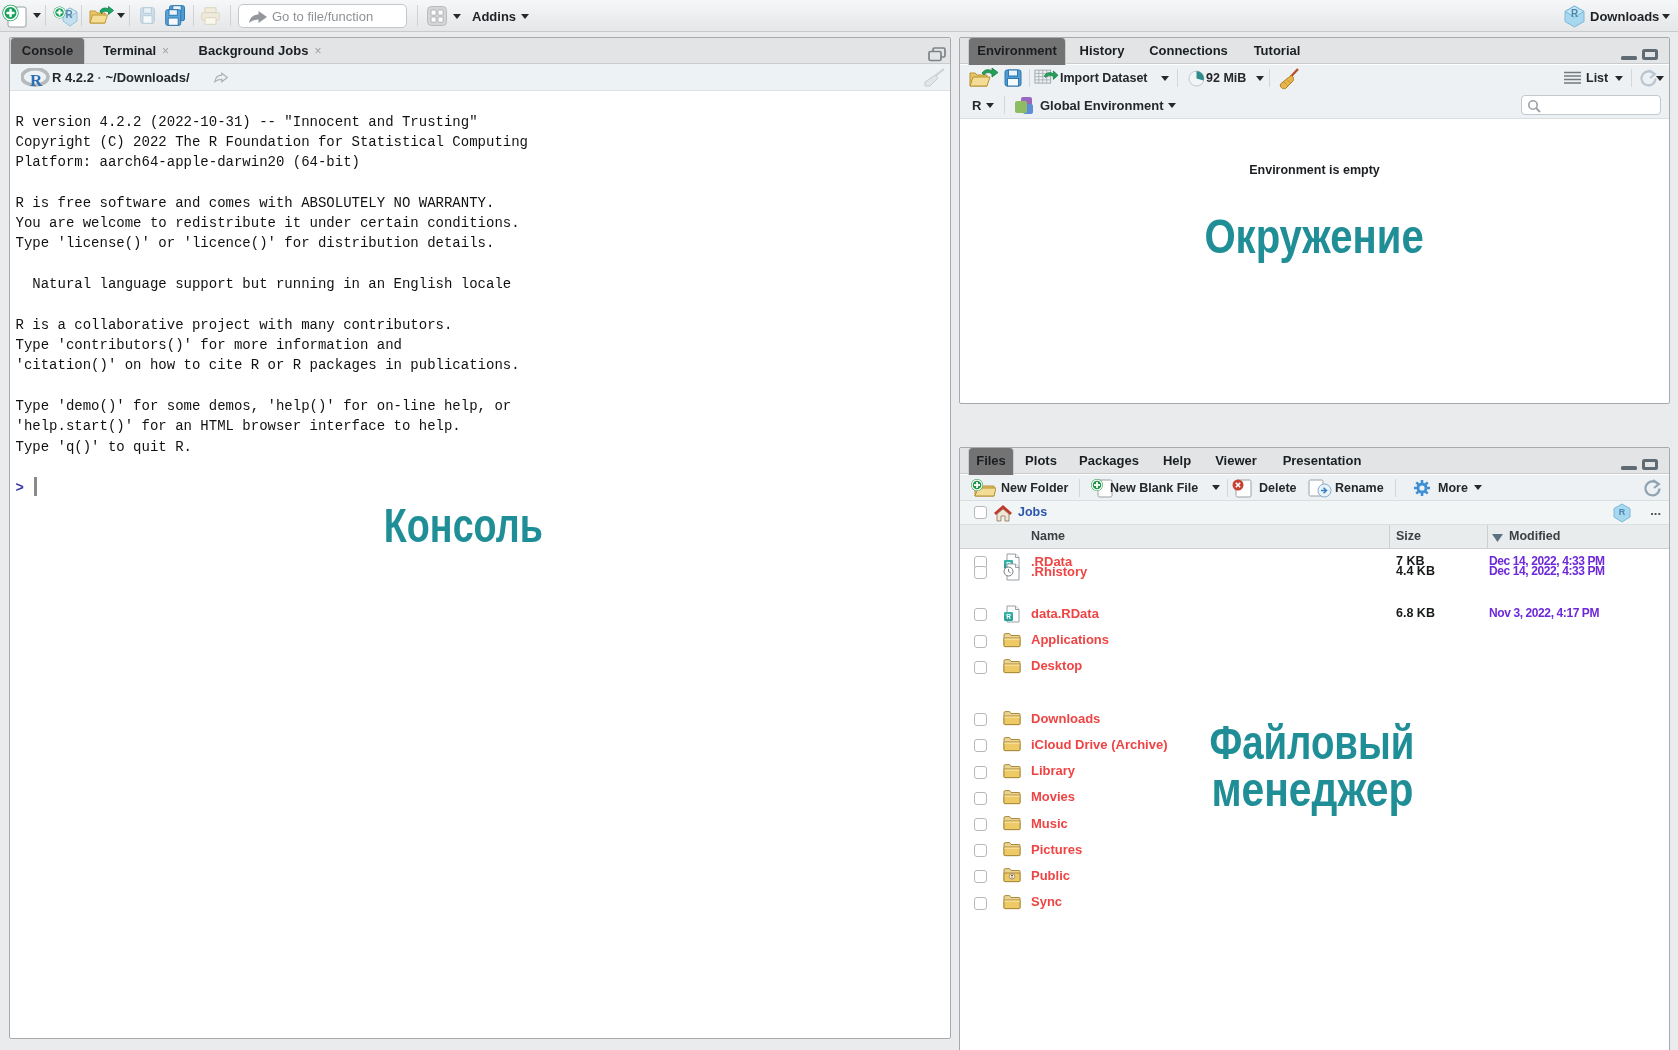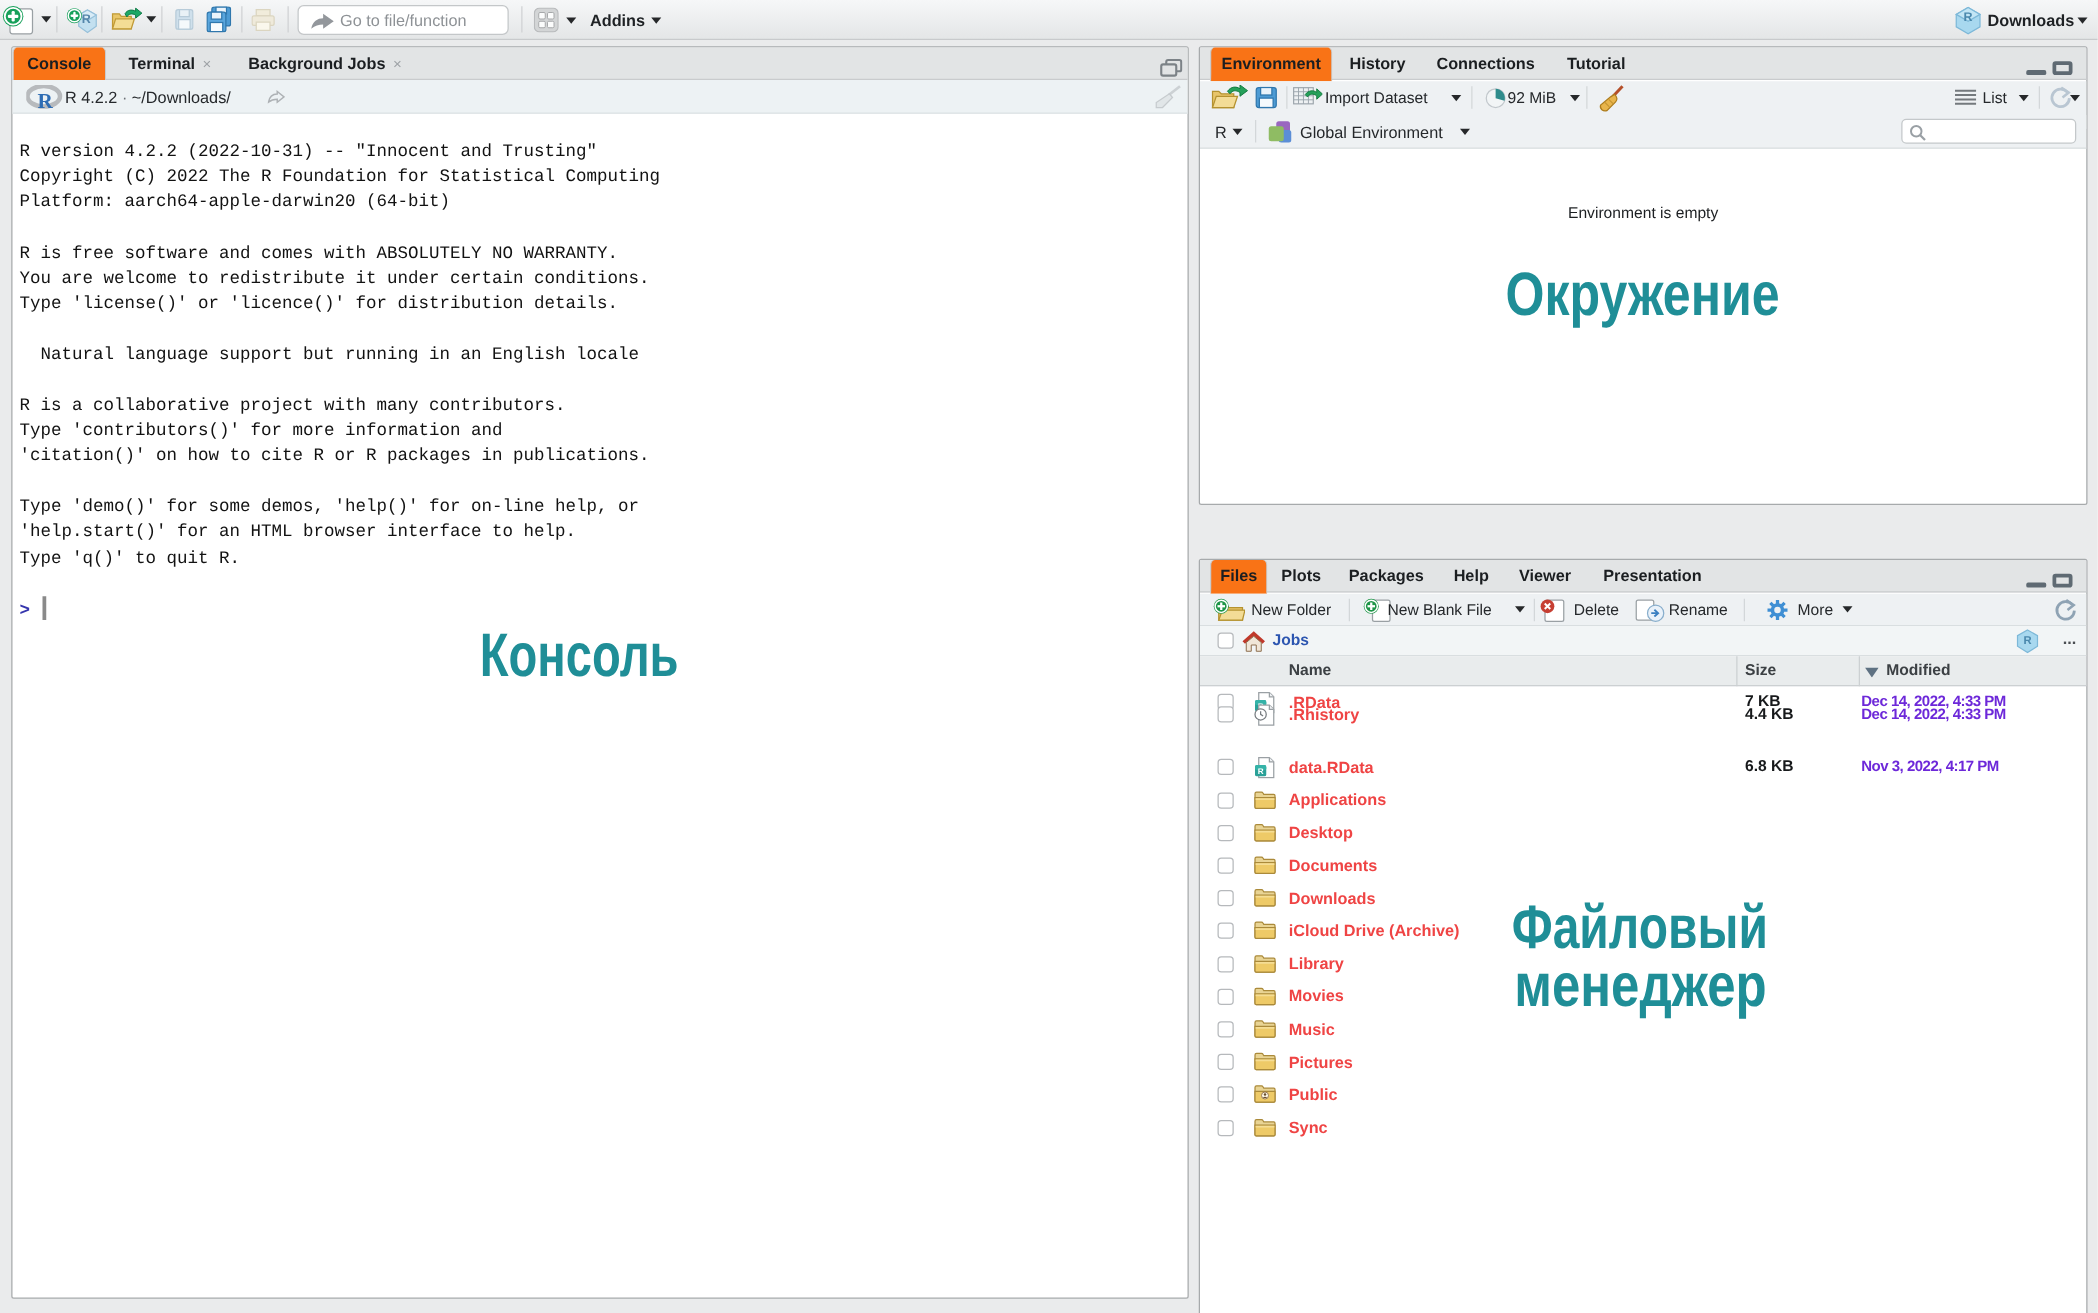--- a/index.html
+++ b/index.html
@@ -13,39 +13,39 @@
 .caret { display:inline-block; width:0; height:0; border-left:4px solid transparent; border-right:4px solid transparent; border-top:5.5px solid #26282a; vertical-align:middle; }
 .gotobox { position:absolute; left:238px; top:4px; width:169px; height:24px; background:#fff; border:1px solid #c4c7c9; border-radius:5px; }
 .gotobox .ph { position:absolute; left:33px; top:4px; font-size:13px; color:#8e9296; }
 .addins { position:absolute; left:472px; top:9px; font-size:13px; font-weight:bold; color:#1e2124; }
 #dl-label { position:absolute; left:1590px; top:9px; font-size:13px; font-weight:bold; color:#1e2124; }
 
 
 .panel { position:absolute; background:#fff; border:1px solid #a7aaac; border-radius:2px; }
 .tabbar { position:absolute; left:0; top:0; right:0; height:26px; background:#e2e4e5; border-bottom:1px solid #c9cbcd; }
 .tab { position:absolute; top:0; height:26px; font-size:13px; font-weight:bold; color:#1b1e21; line-height:26px; text-align:center; }
-.tab.active { background:#f97316; border-left:1px solid #c9cbcd; border-right:1px solid #c9cbcd; border-radius:4px 4px 0 0; height:27px; }
+.tab.active { background:#737373; border-left:1px solid #c9cbcd; border-right:1px solid #c9cbcd; border-radius:4px 4px 0 0; height:27px; }
 .tab .x { color:#9ea2a6; font-weight:normal; font-size:12px; margin-left:6px; }
 .minico { position:absolute; right:32px; top:17.5px; width:16px; height:4.5px; background:#5f6a73; border-radius:1.5px; }
 .maxico { position:absolute; right:11px; top:11px; width:16px; height:11px; border:3px solid #5f6a73; border-radius:2.5px; }
 
 
 #console { left:9px; top:37px; width:942px; height:1002px; }
 #conbar2 { position:absolute; left:0; top:26px; right:0; height:27px; background:#edf2f4; border-bottom:1px solid #dce1e3; }
 #contxt { position:absolute; left:5.5px; top:73.5px; font-family:"Liberation Mono", monospace; font-size:14px; line-height:20.33px; color:#121212; white-space:pre; }
 .prompt { color:#3535ad; font-weight:bold; }
 .cursor { display:inline-block; width:2.5px; height:19px; background:#8a8a8a; vertical-align:-4px; margin-left:2px; }
 .bigteal { position:absolute; color:#1f8e97; font-weight:bold; font-size:49px; text-align:center; }
 .bigteal > span { display:inline-block; }
 
 
 #env { left:959px; top:37px; width:711px; height:367px; }
 #files { left:959px; top:415px; width:711px; height:624px;margin-top:32px; }
 .ptoolbar { position:absolute; left:0; right:0; background:#eef1f3; border-bottom:1px solid #d9dee0; }
-.tlabel { font-size:12.5px; font-weight:normal; color:#25282b; }
+.tlabel { font-size:12.5px; font-weight:bold; color:#25282b; }
 .vsep { position:absolute; width:1px; top:4px; height:18px; background:#d3d7d9; }
 
 
 .filehdr { position:absolute; left:0; right:0; top:100px; height:24px; background:#e9eced; border-bottom:1px solid #ccd0d2; }
 .filehdr span { position:absolute; top:4px; font-size:12.5px; font-weight:bold; color:#3c4044; }
 .frow { position:absolute; left:0; right:0; height:26.2px; }
 .frow .cb { position:absolute; left:14px; top:6px; }
 .cbx { display:inline-block; width:13px; height:13px; border:1.5px solid #b6b9bc; border-radius:3px; background:#fff; }
 .fname { position:absolute; left:71px; top:4.5px; font-size:13px; font-weight:bold; color:#ef4444; }
 .fsize { position:absolute; left:436px; top:5px; font-size:12.5px; font-weight:bold; color:#17191b; }
@@ -379,29 +379,20 @@
     </div>
 <div class="frow" style="top:205.8px">
       <span class="cb"><span class="cbx"></span></span>
       <span class="ficon"><svg width="18" height="16" viewBox="0 0 18 16">
           <path d="M1 3 Q1 1.6 2.2 1.6 L6.2 1.6 Q7 1.6 7.4 2.4 L8 3.5 L16 3.5 Q17 3.5 17 4.5 L17 13.6 Q17 14.6 16 14.6 L2 14.6 Q1 14.6 1 13.6 Z" fill="#e9d494" stroke="#ab8a3a"></path>
           <path d="M1 6 L17 6 L17 13.6 Q17 14.6 16 14.6 L2 14.6 Q1 14.6 1 13.6 Z" fill="#eeca67" stroke="#ab8a3a"></path>
           <path d="M1.5 6.5 L16.5 6.5 L16.5 8 L1.5 8 Z" fill="#f5dd94" stroke="none"></path>
         </svg></span>
       <span class="fname">Desktop</span>
     </div>
-<div class="frow" style="top:232.0px">
-      <span class="cb"><span class="cbx"></span></span>
-      <span class="ficon"><svg width="18" height="16" viewBox="0 0 18 16">
-          <path d="M1 3 Q1 1.6 2.2 1.6 L6.2 1.6 Q7 1.6 7.4 2.4 L8 3.5 L16 3.5 Q17 3.5 17 4.5 L17 13.6 Q17 14.6 16 14.6 L2 14.6 Q1 14.6 1 13.6 Z" fill="#e9d494" stroke="#ab8a3a"></path>
-          <path d="M1 6 L17 6 L17 13.6 Q17 14.6 16 14.6 L2 14.6 Q1 14.6 1 13.6 Z" fill="#eeca67" stroke="#ab8a3a"></path>
-          <path d="M1.5 6.5 L16.5 6.5 L16.5 8 L1.5 8 Z" fill="#f5dd94" stroke="none"></path>
-        </svg></span>
-      <span class="fname">Documents</span>
-    </div>
 <div class="frow" style="top:258.2px">
       <span class="cb"><span class="cbx"></span></span>
       <span class="ficon"><svg width="18" height="16" viewBox="0 0 18 16">
           <path d="M1 3 Q1 1.6 2.2 1.6 L6.2 1.6 Q7 1.6 7.4 2.4 L8 3.5 L16 3.5 Q17 3.5 17 4.5 L17 13.6 Q17 14.6 16 14.6 L2 14.6 Q1 14.6 1 13.6 Z" fill="#e9d494" stroke="#ab8a3a"></path>
           <path d="M1 6 L17 6 L17 13.6 Q17 14.6 16 14.6 L2 14.6 Q1 14.6 1 13.6 Z" fill="#eeca67" stroke="#ab8a3a"></path>
           <path d="M1.5 6.5 L16.5 6.5 L16.5 8 L1.5 8 Z" fill="#f5dd94" stroke="none"></path>
         </svg></span>
       <span class="fname">Downloads</span>
     </div>
 <div class="frow" style="top:284.4px">

